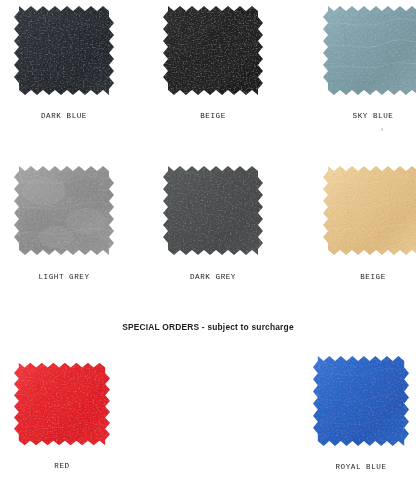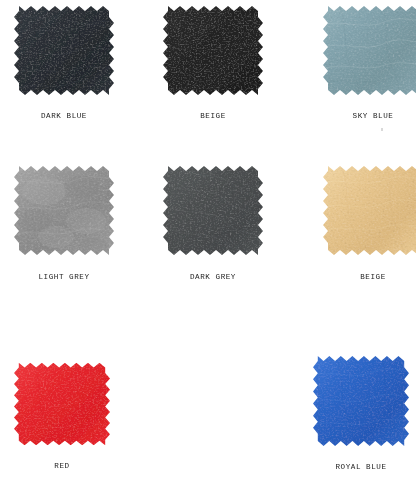--- a/index.html
+++ b/index.html
@@ -345,20 +345,23 @@
             <path d="M18,2 C28,26 20,48 32,70 C40,84 36,92 40,96"></path>
             <path d="M62,0 C72,22 62,44 74,66 C82,80 78,90 82,96"></path>
             <path d="M0,86 C22,80 42,90 64,82 C82,76 94,84 100,80"></path>
           </g>
         </g>
       </svg>
     </span>
     <span class="swatch-label label-gap-1">BEIGE</span>
   </div>
 
+  <div class="special-orders">
+    <span class="so-head">SPECIAL ORDERS</span><span class="so-dash"> - </span><span class="so-tail">subject to surcharge</span>
+  </div>
 
   <div class="swatch-cell cell-red cell-w">
     <span class="swatch">
       <svg width="96" height="90" viewBox="0 0 100 97" preserveAspectRatio="none" aria-hidden="true">
         <defs>
           <linearGradient id="g-rd" x1="0" y1="0" x2="1" y2="1">
             <stop offset="0%" stop-color="#ef3b40"></stop>
             <stop offset="30%" stop-color="#e6262d"></stop>
             <stop offset="70%" stop-color="#dd1d24"></stop>
             <stop offset="100%" stop-color="#e8272e"></stop>

